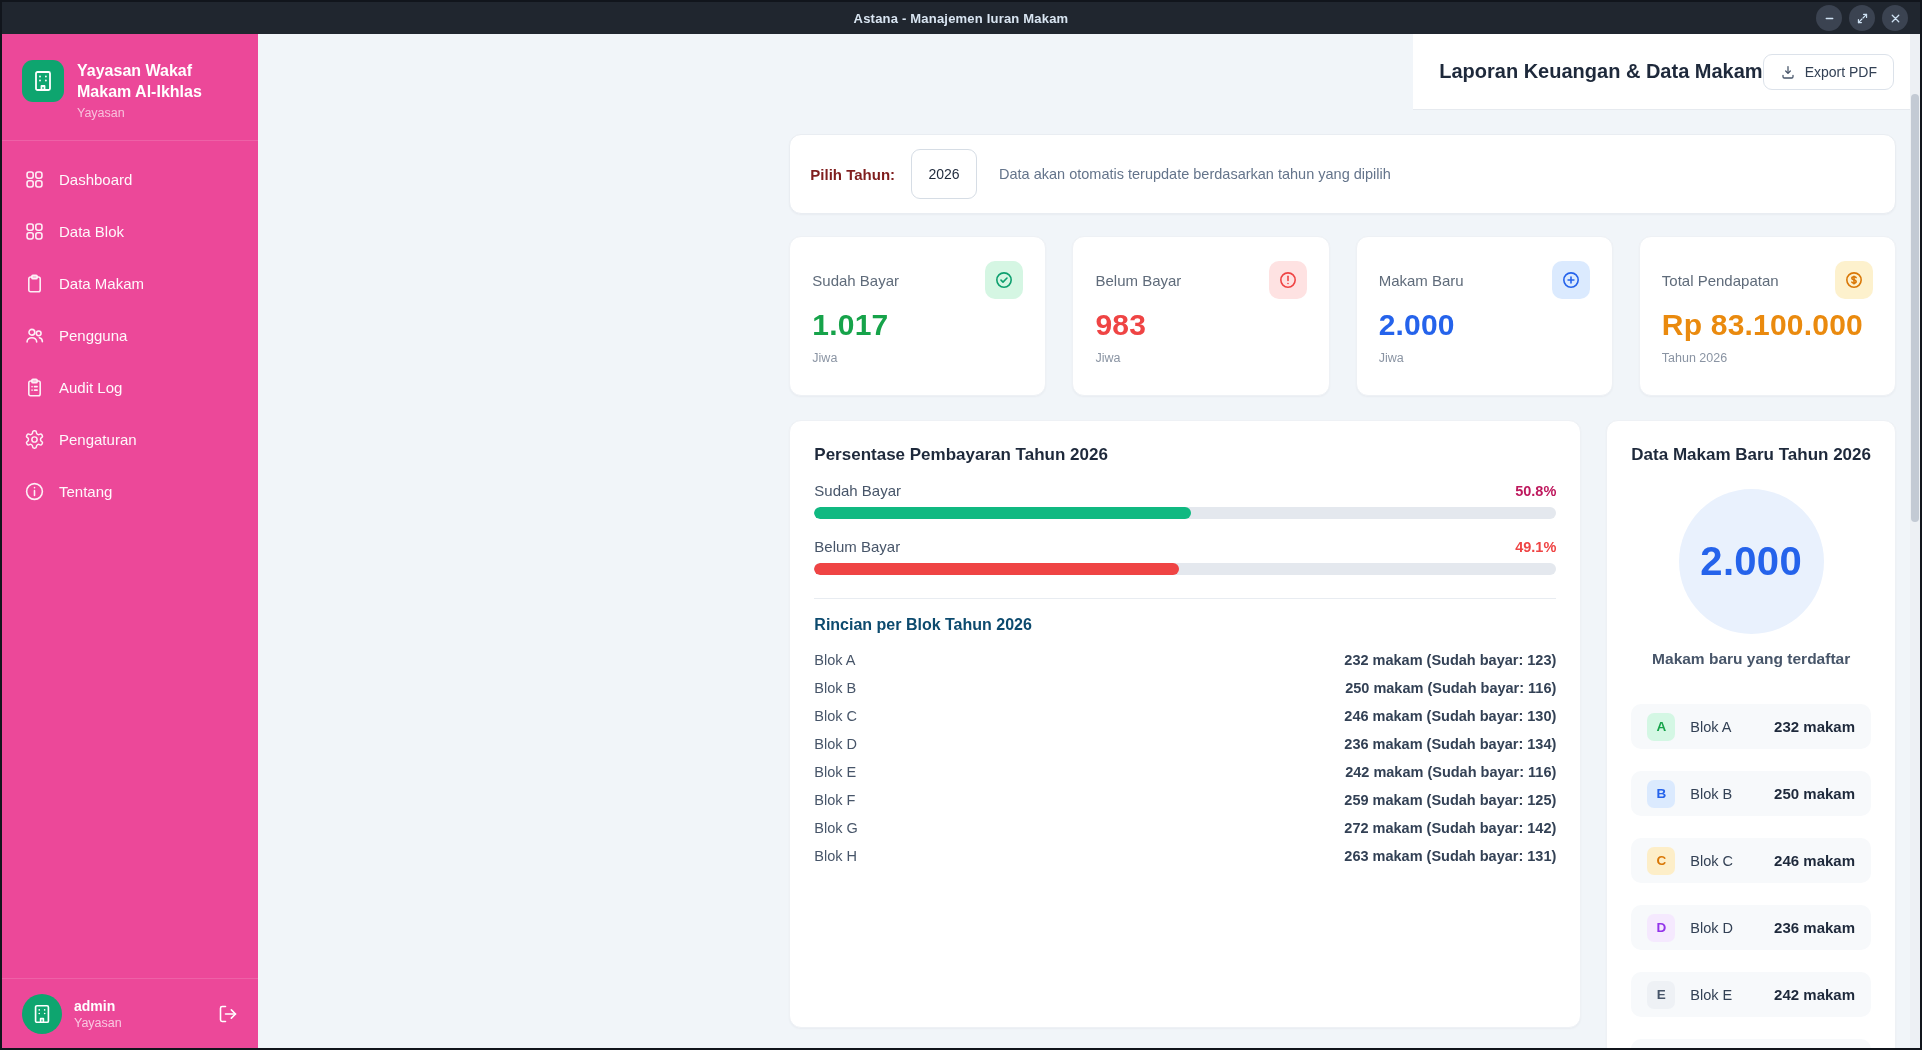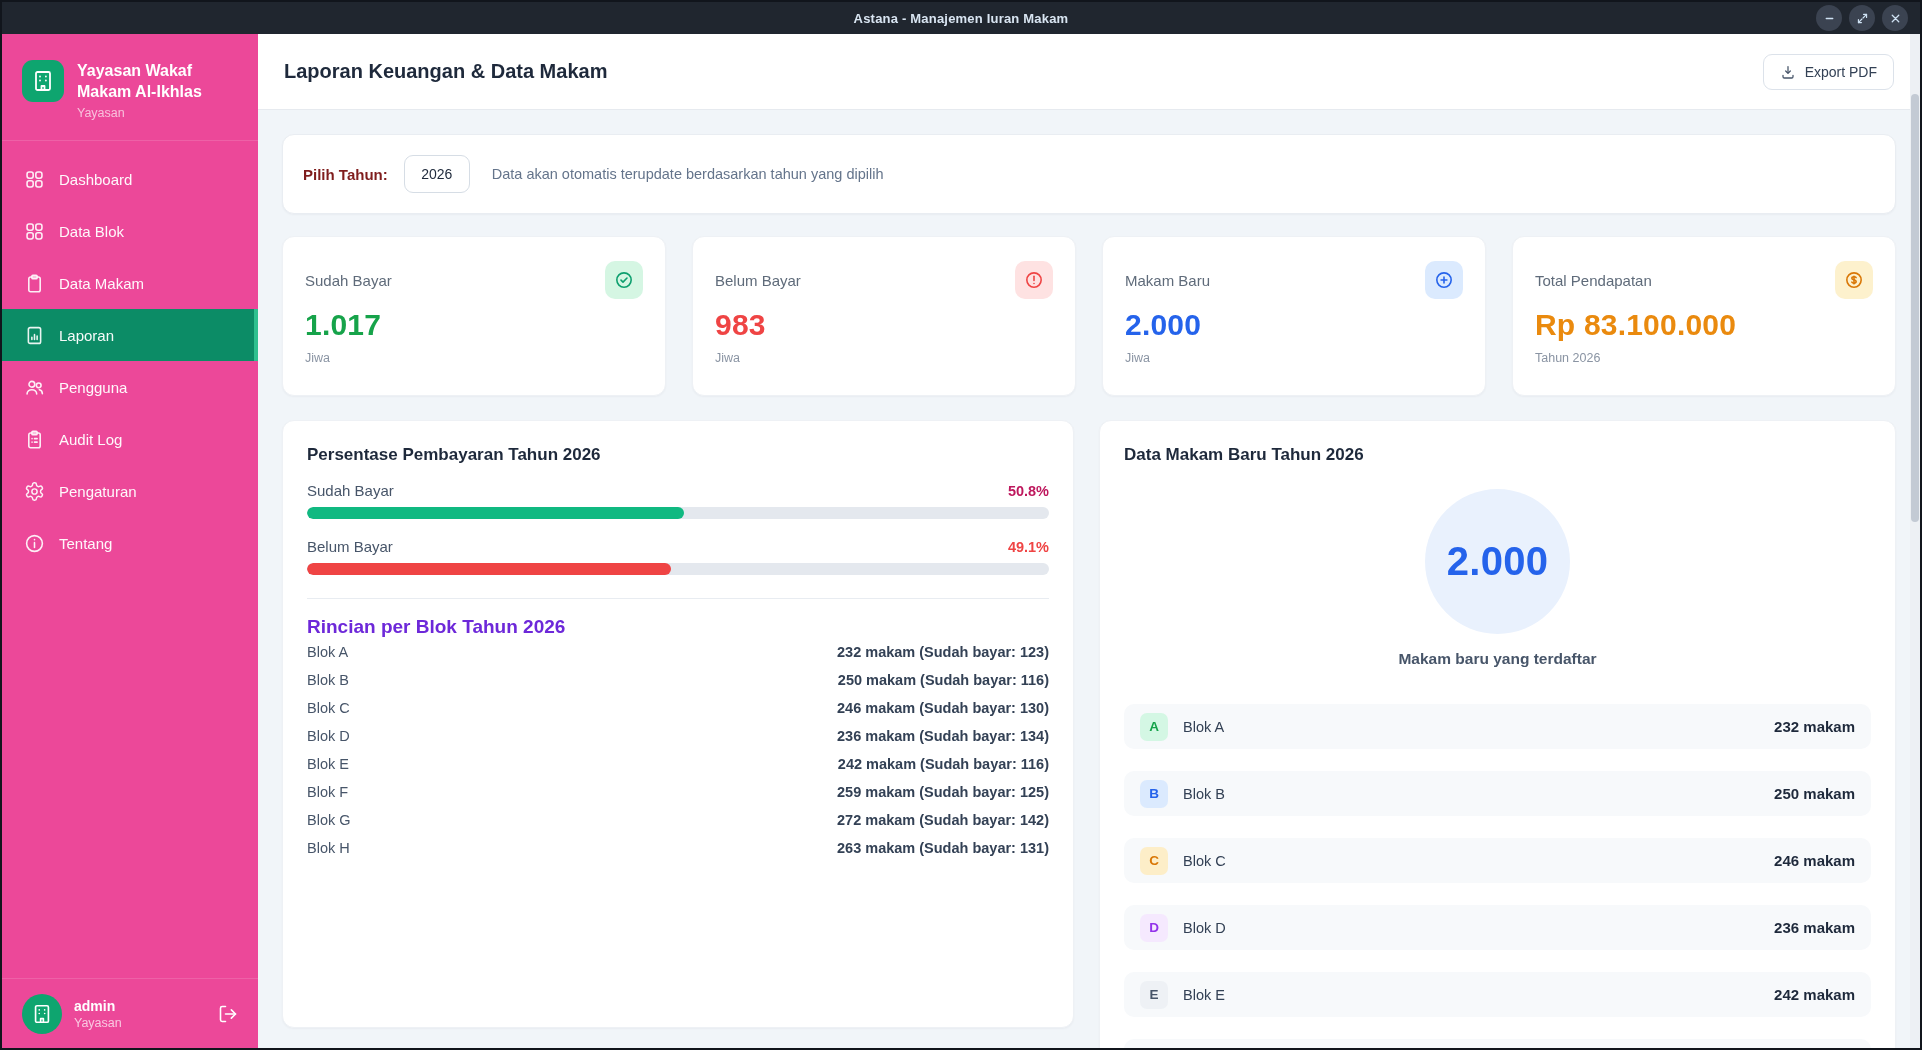--- a/index.html
+++ b/index.html
@@ -28,30 +28,30 @@
   .nav-item svg { flex: 0 0 auto; opacity: .95; }
   .nav-item.active { background: #0c8c66; }
   .nav-item.active::after { content: ""; position: absolute; right: 0; top: 0; bottom: 0; width: 4px; background: #2fc08f; }
   .side-user { flex: 0 0 70px; border-top: 1px solid rgba(255,255,255,.14); padding: 0 20px; display: flex; align-items: center; gap: 12px; }
   .avatar { width: 40px; height: 40px; border-radius: 50%; background: #0ea56f; display: flex; align-items: center; justify-content: center; flex: 0 0 40px; }
   .user-name { font-size: 14px; font-weight: 700; }
   .user-role { font-size: 12.5px; color: rgba(255,255,255,.7); margin-top: 2px; }
   .logout-btn { margin-left: auto; color: #fff; cursor: pointer; display: flex; }
 
   
-  .main { flex: 1; display: flex; flex-direction: column; min-width: 0; position: relative; background: #f1f5f9; }
+  .main { flex: 1; display: flex; flex-direction: column; min-width: 0; position: relative; background: #f1f5f9; align-items: flex-end; }
   .main-header { flex: 0 0 76px; background: #fff; border-bottom: 1px solid #e6eaef; display: flex; align-items: center; justify-content: space-between; padding: 0 26px 0 26px; }
   .page-title { font-size: 20px; font-weight: 700; color: #1e293b; }
   .export-btn { display: flex; align-items: center; gap: 9px; border: 1px solid #dce2ea; background: #fff; border-radius: 9px; height: 36px; padding: 0 16px; font-size: 14px; font-weight: 500; color: #334155; cursor: pointer; }
   .content { flex: 1; padding: 24px; overflow: hidden; }
 
   
   .filter-card { background: #fff; border: 1px solid #e9edf2; border-radius: 12px; height: 80px; display: flex; align-items: center; padding: 0 20px; margin-bottom: 22px; box-shadow: 0 1px 2px rgba(16,24,40,.04); }
   .filter-label { font-size: 15px; font-weight: 700; color: #7f1d1d; }
-  .year-select { min-width: 66px; height: 38px; border: 1px solid #d6dde5; border-radius: 9px; display: flex; align-items: center; justify-content: center; font-size: 14px; color: #1e293b; margin: 0 22px 0 16px; cursor: pointer; background: #fff; }
+  .year-select { min-width: 66px; height: 50px; border: 1px solid #d6dde5; border-radius: 9px; display: flex; align-items: center; justify-content: center; font-size: 14px; color: #1e293b; margin: 0 22px 0 16px; cursor: pointer; background: #fff; }
   .filter-hint { font-size: 14.5px; color: #64748b; }
 
   
   .stats { display: grid; grid-template-columns: repeat(4, 1fr); gap: 26px; margin-bottom: 24px; }
   .stat-card { background: #fff; border: 1px solid #eef1f5; border-radius: 12px; height: 160px; padding: 24px 22px 0; box-shadow: 0 1px 2px rgba(16,24,40,.04); }
   .stat-top { display: flex; justify-content: space-between; align-items: center; }
   .stat-label { font-size: 15px; color: #5f6b7a; }
   .stat-icon { width: 38px; height: 38px; border-radius: 10px; display: flex; align-items: center; justify-content: center; }
   .stat-value { margin-top: 9px; font-size: 30px; font-weight: 800; letter-spacing: .2px; }
   .stat-sub { margin-top: 9px; font-size: 12.5px; color: #8a94a3; }
@@ -65,21 +65,21 @@
 
   .bar-row { margin-top: 17px; }
   .bar-row + .bar-row { margin-top: 19px; }
   .bar-head { display: flex; justify-content: space-between; align-items: center; }
   .bar-label { font-size: 15px; color: #475569; }
   .bar-pct { font-size: 14.5px; font-weight: 700; }
   .bar-track { margin-top: 8px; height: 12px; border-radius: 7px; background: #e4e8ee; overflow: hidden; }
   .bar-fill { height: 100%; border-radius: 7px; }
 
   .divider { height: 1px; background: #e8ecf1; margin: 23px 0 17px; }
-  .breakdown-title { font-size: 19px; font-weight: 700; color: #6d28d9; }
+  .breakdown-title { font-size: 16px; font-weight: 700; color: #0c4a6e; margin-bottom: 12px; }
   .blok-row { display: flex; justify-content: space-between; align-items: center; height: 28px; }
   .blok-label { font-size: 14.5px; color: #475569; }
   .blok-value { font-size: 14.5px; font-weight: 600; color: #334155; }
 
   
   .circle-wrap { display: flex; flex-direction: column; align-items: center; margin-top: 24px; }
   .big-circle { width: 145px; height: 145px; border-radius: 50%; background: #e9f1fd; display: flex; align-items: center; justify-content: center; }
   .big-number { font-size: 40px; font-weight: 800; color: #2563eb; letter-spacing: .3px; }
   .circle-sub { margin-top: 16px; font-size: 15.5px; color: #475569; font-weight: bold; }
   .grave-rows { margin-top: 36px; }
@@ -157,27 +157,20 @@
             </svg>
           <span>Data Blok</span>
         </div>
         <div class="nav-item">
           <svg width="21" height="21" viewBox="0 0 24 24" fill="none" stroke="currentColor" stroke-width="1.8" stroke-linecap="round" stroke-linejoin="round">
               <rect x="5.5" y="4.5" width="13" height="17" rx="2"></rect>
               <rect x="9" y="2.5" width="6" height="4" rx="1.2"></rect>
             </svg>
           <span>Data Makam</span>
         </div>
-        <div class="nav-item active">
-          <svg width="21" height="21" viewBox="0 0 24 24" fill="none" stroke="currentColor" stroke-width="1.8" stroke-linecap="round" stroke-linejoin="round">
-              <rect x="5" y="3" width="14" height="18" rx="2"></rect>
-              <path d="M9 16.5v-2.5M12 16.5v-5.5M15 16.5v-4"></path>
-            </svg>
-          <span>Laporan</span>
-        </div>
         <div class="nav-item">
           <svg width="21" height="21" viewBox="0 0 24 24" fill="none" stroke="currentColor" stroke-width="1.8" stroke-linecap="round" stroke-linejoin="round">
               <circle cx="9" cy="8.3" r="3.3"></circle>
               <path d="M3.5 19.5c0-3 2.4-5 5.5-5s5.5 2 5.5 5"></path>
               <circle cx="16.8" cy="9.5" r="2.7"></circle>
               <path d="M17.5 14.6c2.2.5 3.5 2.2 3.5 4.4"></path>
             </svg>
           <span>Pengguna</span>
         </div>
         <div class="nav-item">

